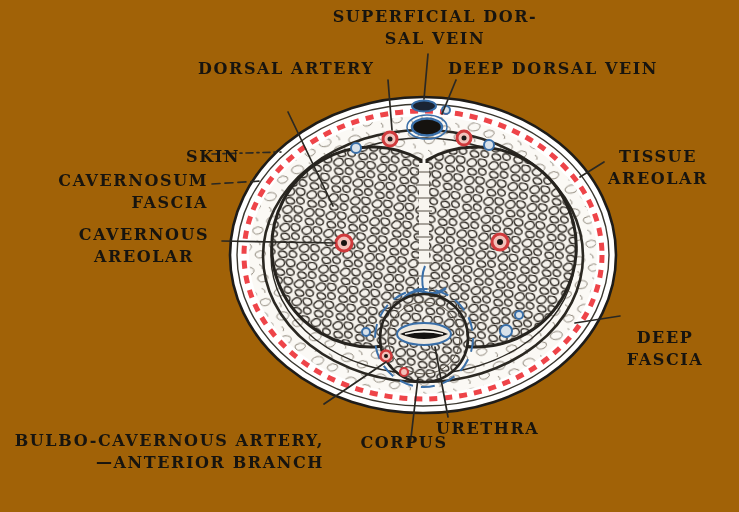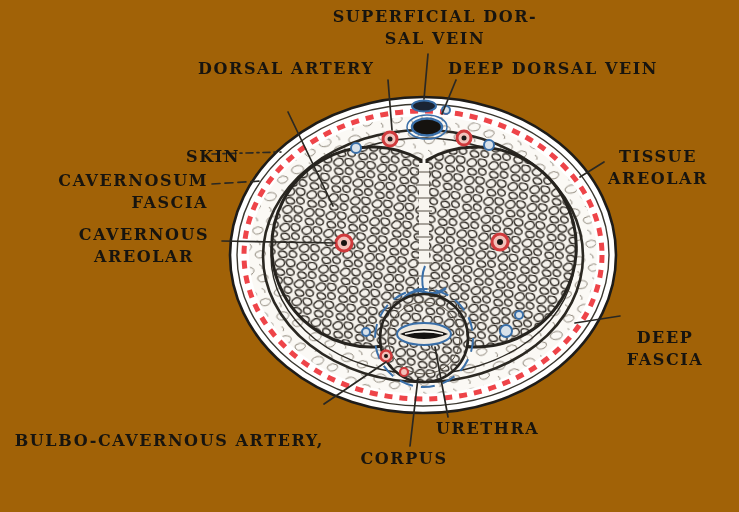--- a/index.html
+++ b/index.html
@@ -24,21 +24,21 @@
   .lbl-da  { left:198px; top:58px; }
   .lbl-ddv { left:448px; top:58px; }
   .lbl-cc  { left:44px;  top:90px; }
   .lbl-skin{ left:158px; top:146px;margin-left:28px; }
   .lbl-sf  { left:56px;  top:170px; width:152px; text-align:right; }
   .lbl-ca  { left:70px;  top:224px; width:148px; text-align:center; }
   .lbl-at  { left:606px; top:146px; width:104px; text-align:center; }
   .lbl-df  { left:622px; top:294px; width:86px;  text-align:center;margin-top:33px; }
   .lbl-bca { left:8px;   top:398px; width:316px; text-align:right;margin-top:32px; }
   .lbl-ur  { left:436px; top:418px; }
-  .lbl-cs  { left:310px; top:448px; width:188px; text-align:center; }
+  .lbl-cs  { left:310px; top:432px; width:188px; text-align:center; }
 </style>
 </head>
 <body>
 
 <div class="stage">
 
   <svg class="art" width="739" height="512" viewBox="0 0 739 512">
     <defs>
       <pattern id="pTrab" width="22" height="18" patternUnits="userSpaceOnUse" patternTransform="rotate(8)">
         <rect width="22" height="18" fill="#f5f2ec"></rect>
@@ -185,20 +185,21 @@
     <div>AREOLAR</div>
   </div>
 
   <div class="lbl lbl-df">
     <div>DEEP</div>
     <div>FASCIA</div>
   </div>
 
   <div class="lbl lbl-bca">
     <div>BULBO-CAVERNOUS ARTERY,</div>
+    <div>—ANTERIOR BRANCH</div>
   </div>
 
   <div class="lbl lbl-ur">
     <div>URETHRA</div>
   </div>
 
   <div class="lbl lbl-cs">
     <div>CORPUS</div>
   </div>
 

